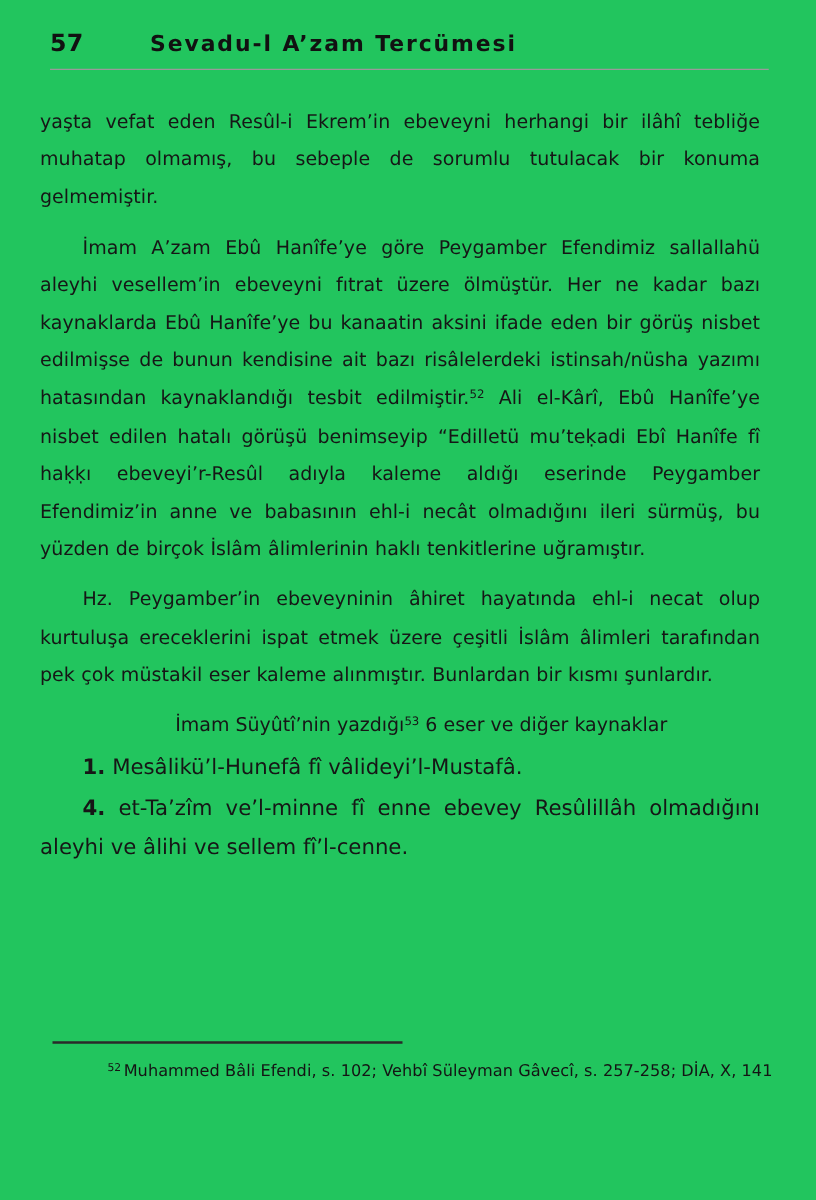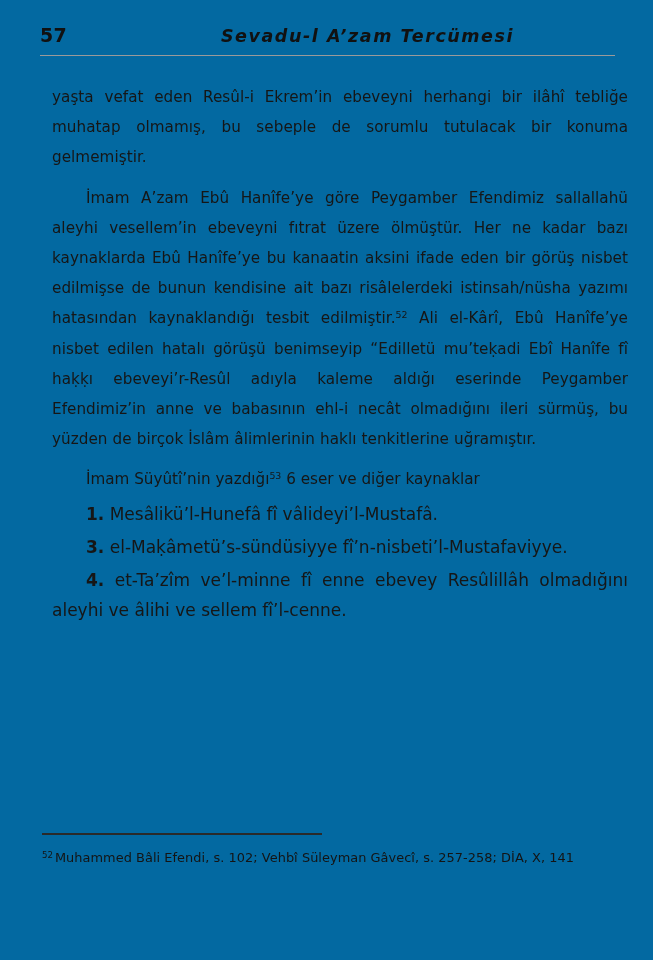--- a/index.html
+++ b/index.html
@@ -14,21 +14,21 @@
     color: #161616;
     -webkit-font-smoothing: antialiased;
   }
   .page {
     position: relative;
     width: 653px;
     height: 960px;
     box-sizing: border-box;
     padding: 12px;
     overflow: hidden;
-    background: #0369a1;
+    background: #22c55e;
   }
 
   
   .runhead {
     position: absolute;
     left: 40px;
     right: 38px;
     top: 24px;
     height: 34px;
   }
@@ -40,61 +40,59 @@
   .folio {
     font-size: 19px;
     font-weight: bold;
     letter-spacing: 0.2px;
     color: #111;
     width: 120px;
     flex: none;
   }
   .runtitle {
     flex: 1;
-    text-align: center;
     font-size: 17.5px;
     font-weight: bold;
     letter-spacing: 1.55px;
     color: #111;
     margin-left: -40px;
-    font-style: italic;
   }
   .runrule {
     position: absolute;
     left: 0;
     right: 0;
     top: 31px;
     border-top: 1.4px solid #9a9a9a;
   }
 
   
   .body {
     position: absolute;
-    left: 52px;
+    left: 32px;
     top: 82px;
     width: 576px;
   }
   p.para {
     margin: 0 0 10px 0;
     font-size: 15.2px;
     line-height: 30.2px;
     text-align: justify;
     text-justify: inter-word;
     letter-spacing: 0.05px;
     word-spacing: 0.2px;
   }
   p.para.indent {
     text-indent: 34px;
   }
   p.lead {
     margin: 0 0 4px 0;
     font-size: 15.2px;
     line-height: 30.2px;
     text-indent: 34px;
-    text-align: left;
+    text-align: center;
   }
   p.item {
     margin: 0 0 3px 0;
     font-size: 17px;
     line-height: 30.2px;
     text-indent: 34px;
     text-align: justify;
   }
   p.item .num {
     font-weight: bold;
@@ -115,21 +113,21 @@
   }
   .fnrule {
     width: 280px;
     border-top: 2px solid #2a2a2a;
     margin: 0 0 9px 0;
   }
   p.fnote {
     margin: 12px 0 1px 0;
     font-size: 12.9px;
     line-height: 22.6px;
-    text-align: left;
+    text-align: right;
     letter-spacing: 0.05px;
     color: #141414;
   }
   p.fnote sup.fn {
     font-size: 8.6px;
     vertical-align: 4px;
     margin-right: 2px;
   }
 </style>
 </head>
@@ -148,33 +146,33 @@
   <div class="body">
 
     <p class="para">
       <span>yaşta vefat eden Resûl-i Ekrem’in ebeveyni herhangi bir ilâhî tebliğe muhatap olmamış, bu sebeple de sorumlu tutulacak bir konuma gelmemiştir.</span>
     </p>
 
     <p class="para indent">
       <span>İmam A’zam Ebû Hanîfe’ye göre Peygamber Efendimiz sallallahü aleyhi vesellem’in ebeveyni fıtrat üzere ölmüştür. Her ne kadar bazı kaynaklarda Ebû Hanîfe’ye bu kanaatin aksini ifade eden bir görüş nisbet edilmişse de bunun kendisine ait bazı risâlelerdeki istinsah/nüsha yazımı hatasından kaynaklandığı tesbit edilmiştir.</span><sup class="fn">52</sup><span> Ali el-Kârî, Ebû Hanîfe’ye nisbet edilen hatalı görüşü benimseyip “Edilletü mu’teḳadi Ebî Hanîfe fî haḳḳı ebeveyi’r-Resûl adıyla kaleme aldığı eserinde Peygamber Efendimiz’in anne ve babasının ehl-i necât olmadığını ileri sürmüş, bu yüzden de birçok İslâm âlimlerinin haklı tenkitlerine uğramıştır.</span>
     </p>
 
+    <p class="para indent">
+      <span>Hz. Peygamber’in ebeveyninin âhiret hayatında ehl-i necat olup kurtuluşa ereceklerini ispat etmek üzere çeşitli İslâm âlimleri tarafından pek çok müstakil eser kaleme alınmıştır. Bunlardan bir kısmı şunlardır.</span>
+    </p>
 
     <p class="lead">
       <span>İmam Süyûtî’nin yazdığı</span><sup class="fn">53</sup><span> 6 eser ve diğer kaynaklar</span>
     </p>
 
     <p class="item">
       <span class="num">1.</span><span> Mesâlikü’l-Hunefâ fî vâlideyi’l-Mustafâ.</span>
     </p>
 
 
-    <p class="item">
-      <span class="num">3.</span><span> el-Maḳâmetü’s-sündüsiyye fî’n-nisbeti’l-Mustafaviyye.</span>
-    </p>
 
     <p class="item">
       <span class="num">4.</span><span> et-Ta’zîm ve’l-minne fî enne ebevey Resûlillâh olmadığını aleyhi ve âlihi ve sellem fî’l-cenne.</span>
     </p>
 
 
   </div>
 
   <div class="footnotes">
     <div class="fnrule"></div>

